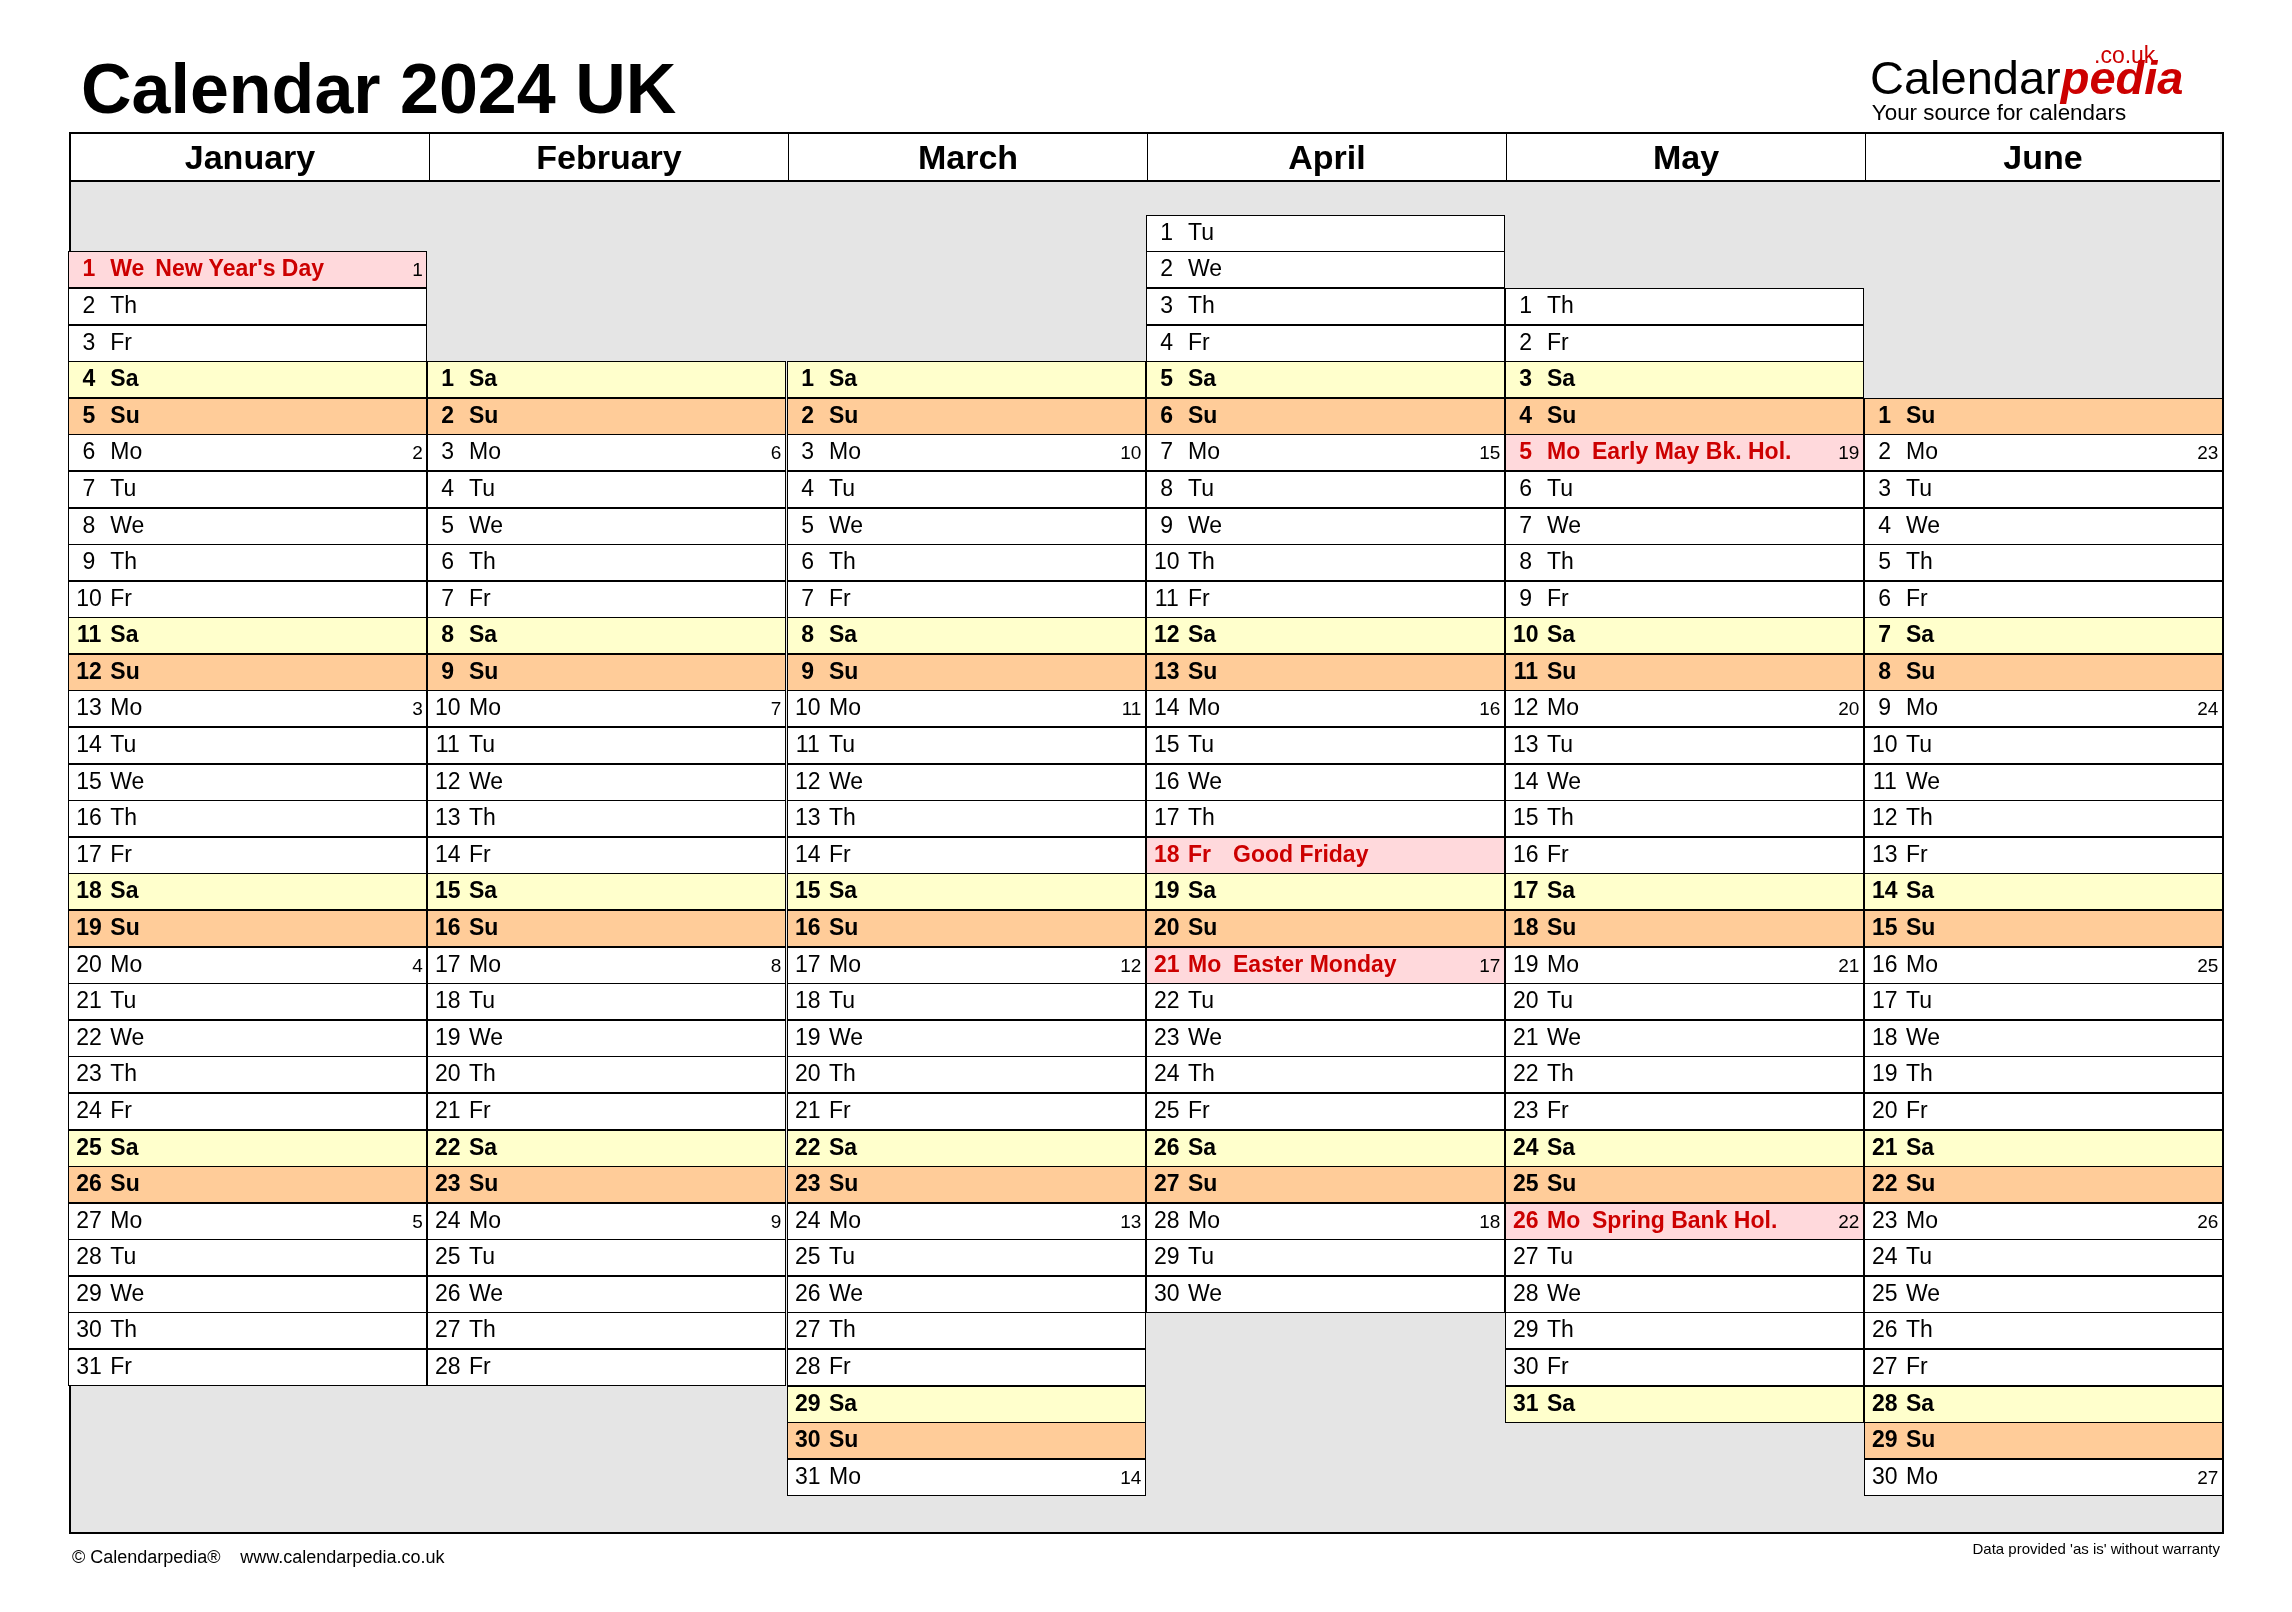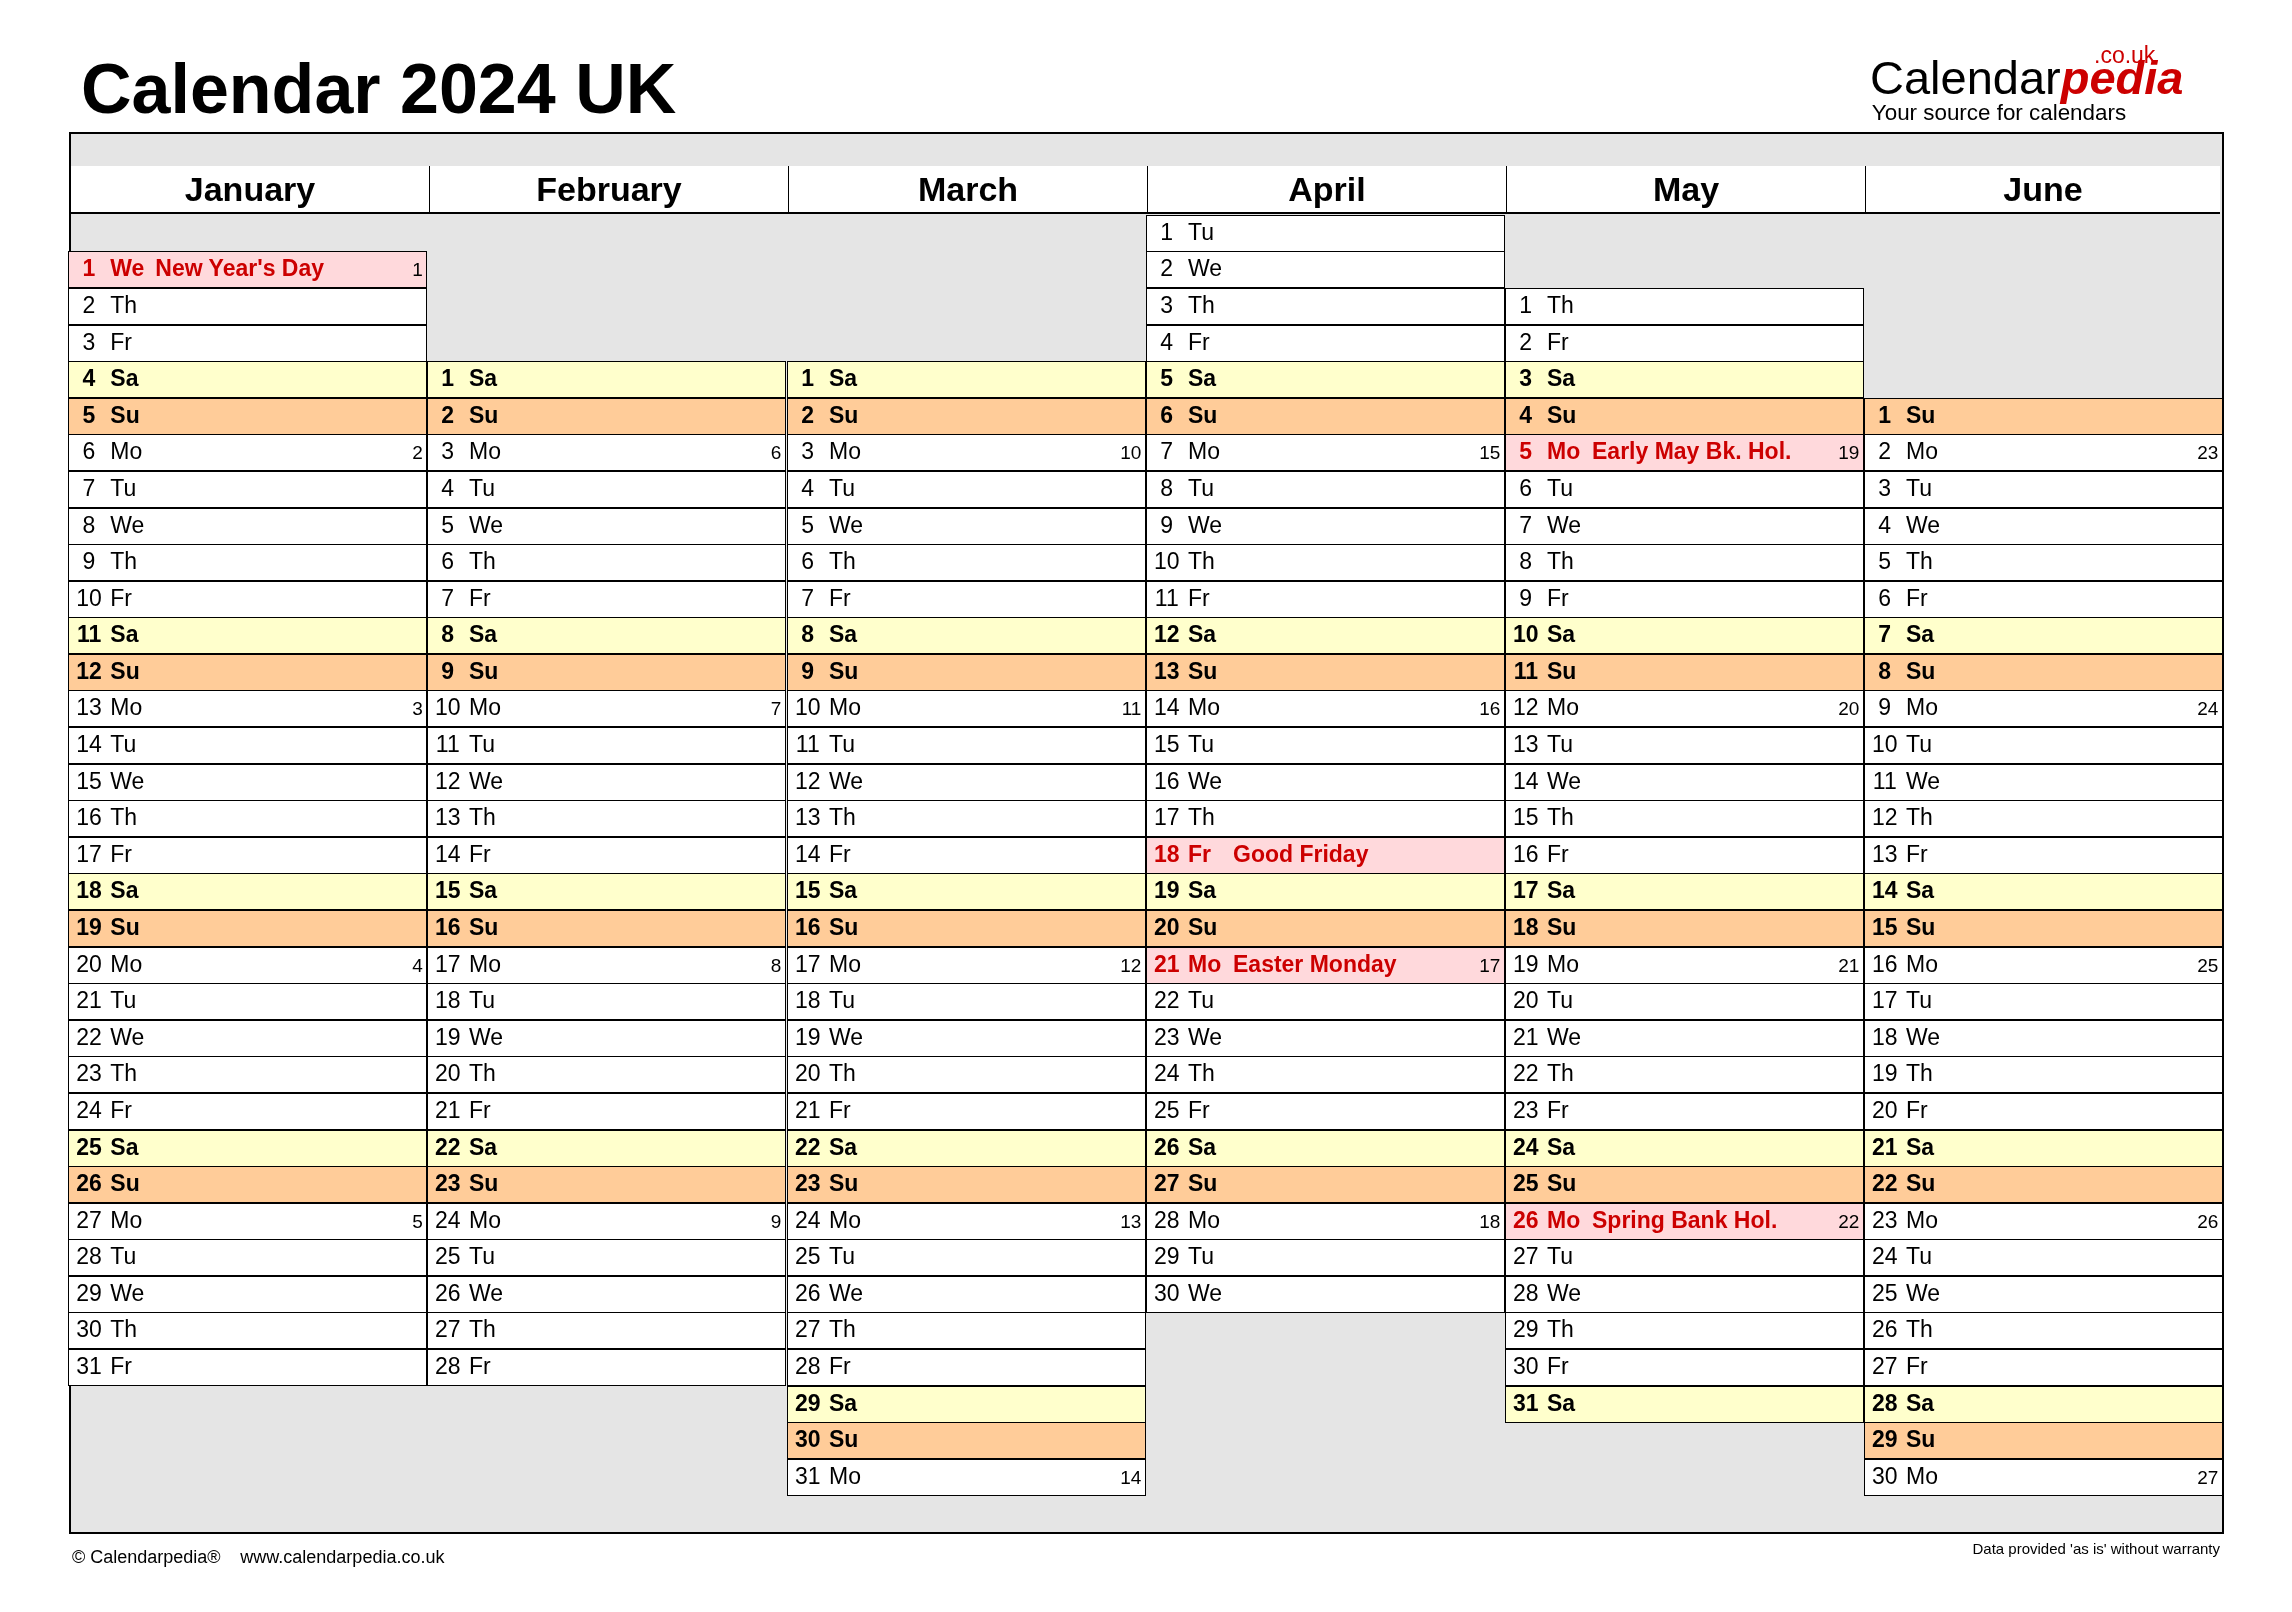--- a/index.html
+++ b/index.html
@@ -9,21 +9,21 @@
            line-height: 81px; white-space: nowrap; letter-spacing: 0px; }
   .logo { position: absolute; left: 1870px; top: 43px; width: 367px; height: 90px; text-decoration: underline; }
   .logo-main { position: absolute; left: 0; top: 6.3px; font-size: 47px; line-height: 57px; white-space: nowrap; }
   .logo-pedia { color: #cc0000; font-weight: bold; font-style: italic; }
   .logo-couk { position: absolute; left: 224px; top: 0px; font-size: 23px; line-height: 25px; color: #cc0000; }
   .logo-tag { position: absolute; left: 1.8px; top: 56px; font-size: 22.4px; line-height: 27px; white-space: nowrap; }
 
   .table { position: absolute; left: 69px; top: 132px; width: 2155px; height: 1402px;
            box-sizing: border-box; border: 2.7px solid #000; background: #e5e5e5; }
   .hdr { position: absolute; left: 0; top: 0; width: 2149px; height: 46px; background: #fff;
-         border-bottom: 2.7px solid #000; display: flex; margin-top: 32px; }
+         border-bottom: 2.7px solid #000; display: flex; }
   .hdr-cell { width: 359px; box-sizing: border-box; border-right: 1.8px solid #000;
               font-size: 34px; font-weight: bold; text-align: center; line-height: 46px; }
   .hdr-cell:last-child { border-right: none; width: 354px; }
   .col { position: absolute; top: 47px; width: 359px; }
   .row { position: absolute; left: 0; width: 359px; height: 37px; box-sizing: border-box;
          border: 1.8px solid #000; border-top-width: 1.8px; background: #fff; font-size: 23px;
          line-height: 33px; white-space: nowrap; overflow: hidden; }
   .row.sat { background: #ffffcc; font-weight: bold; }
   .row.sun { background: #ffcc99; font-weight: bold; }
   .row.hol { background: #ffd9dc; color: #cc0000; font-weight: bold; }

